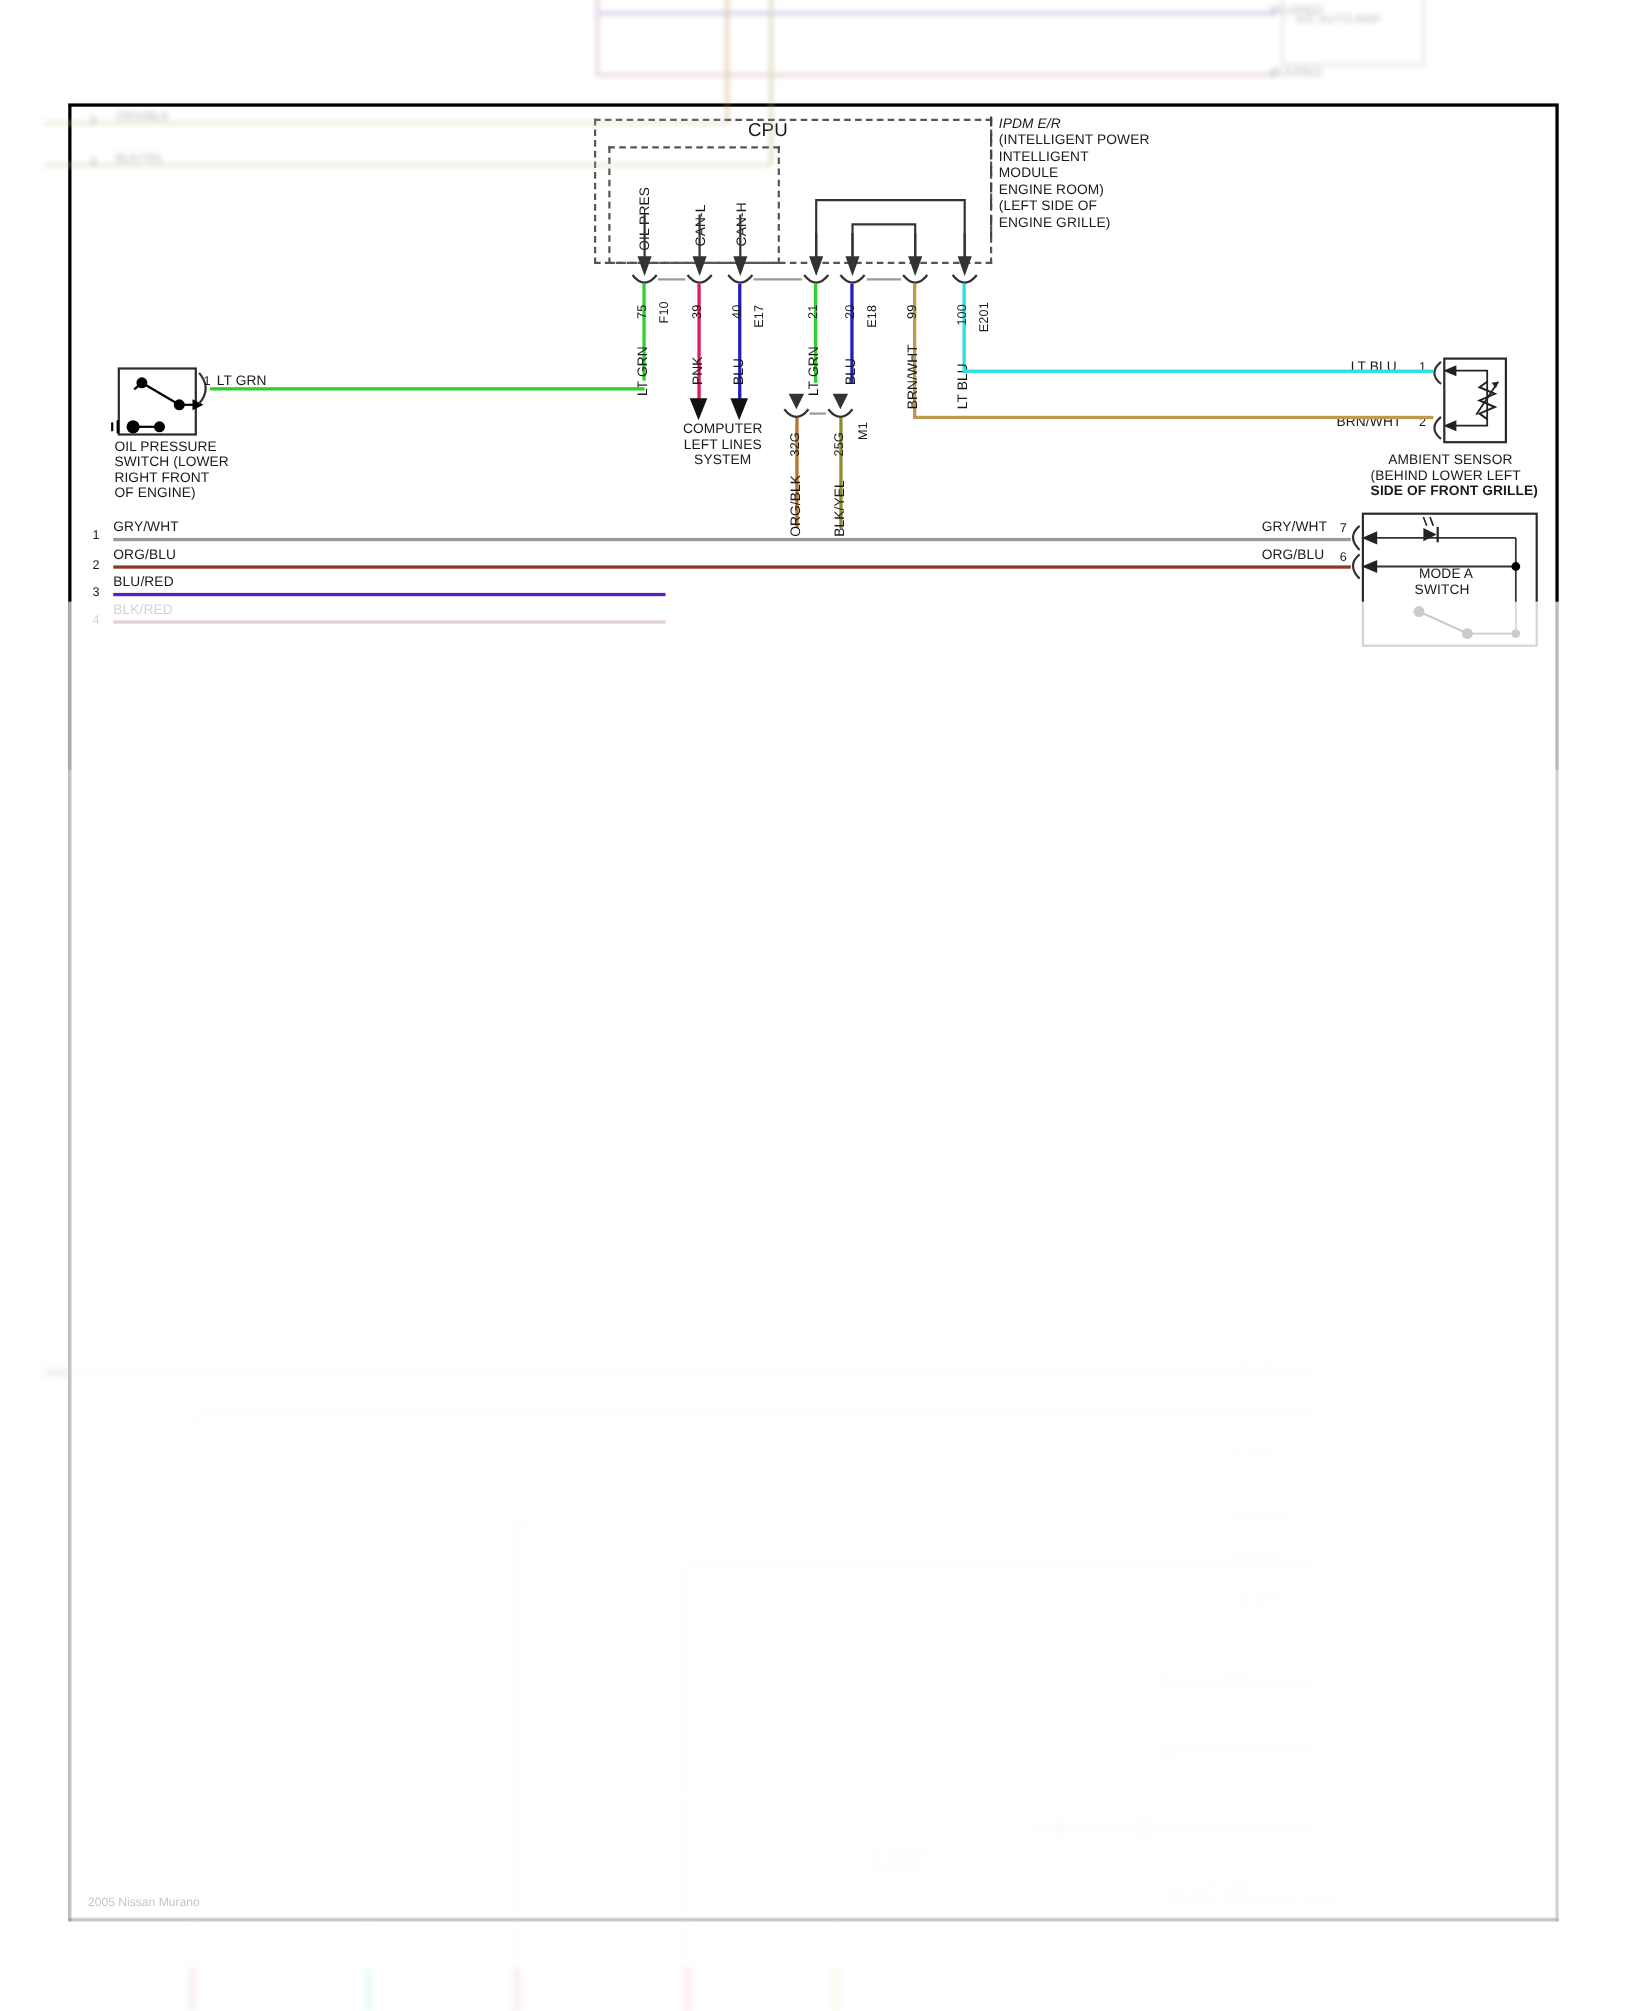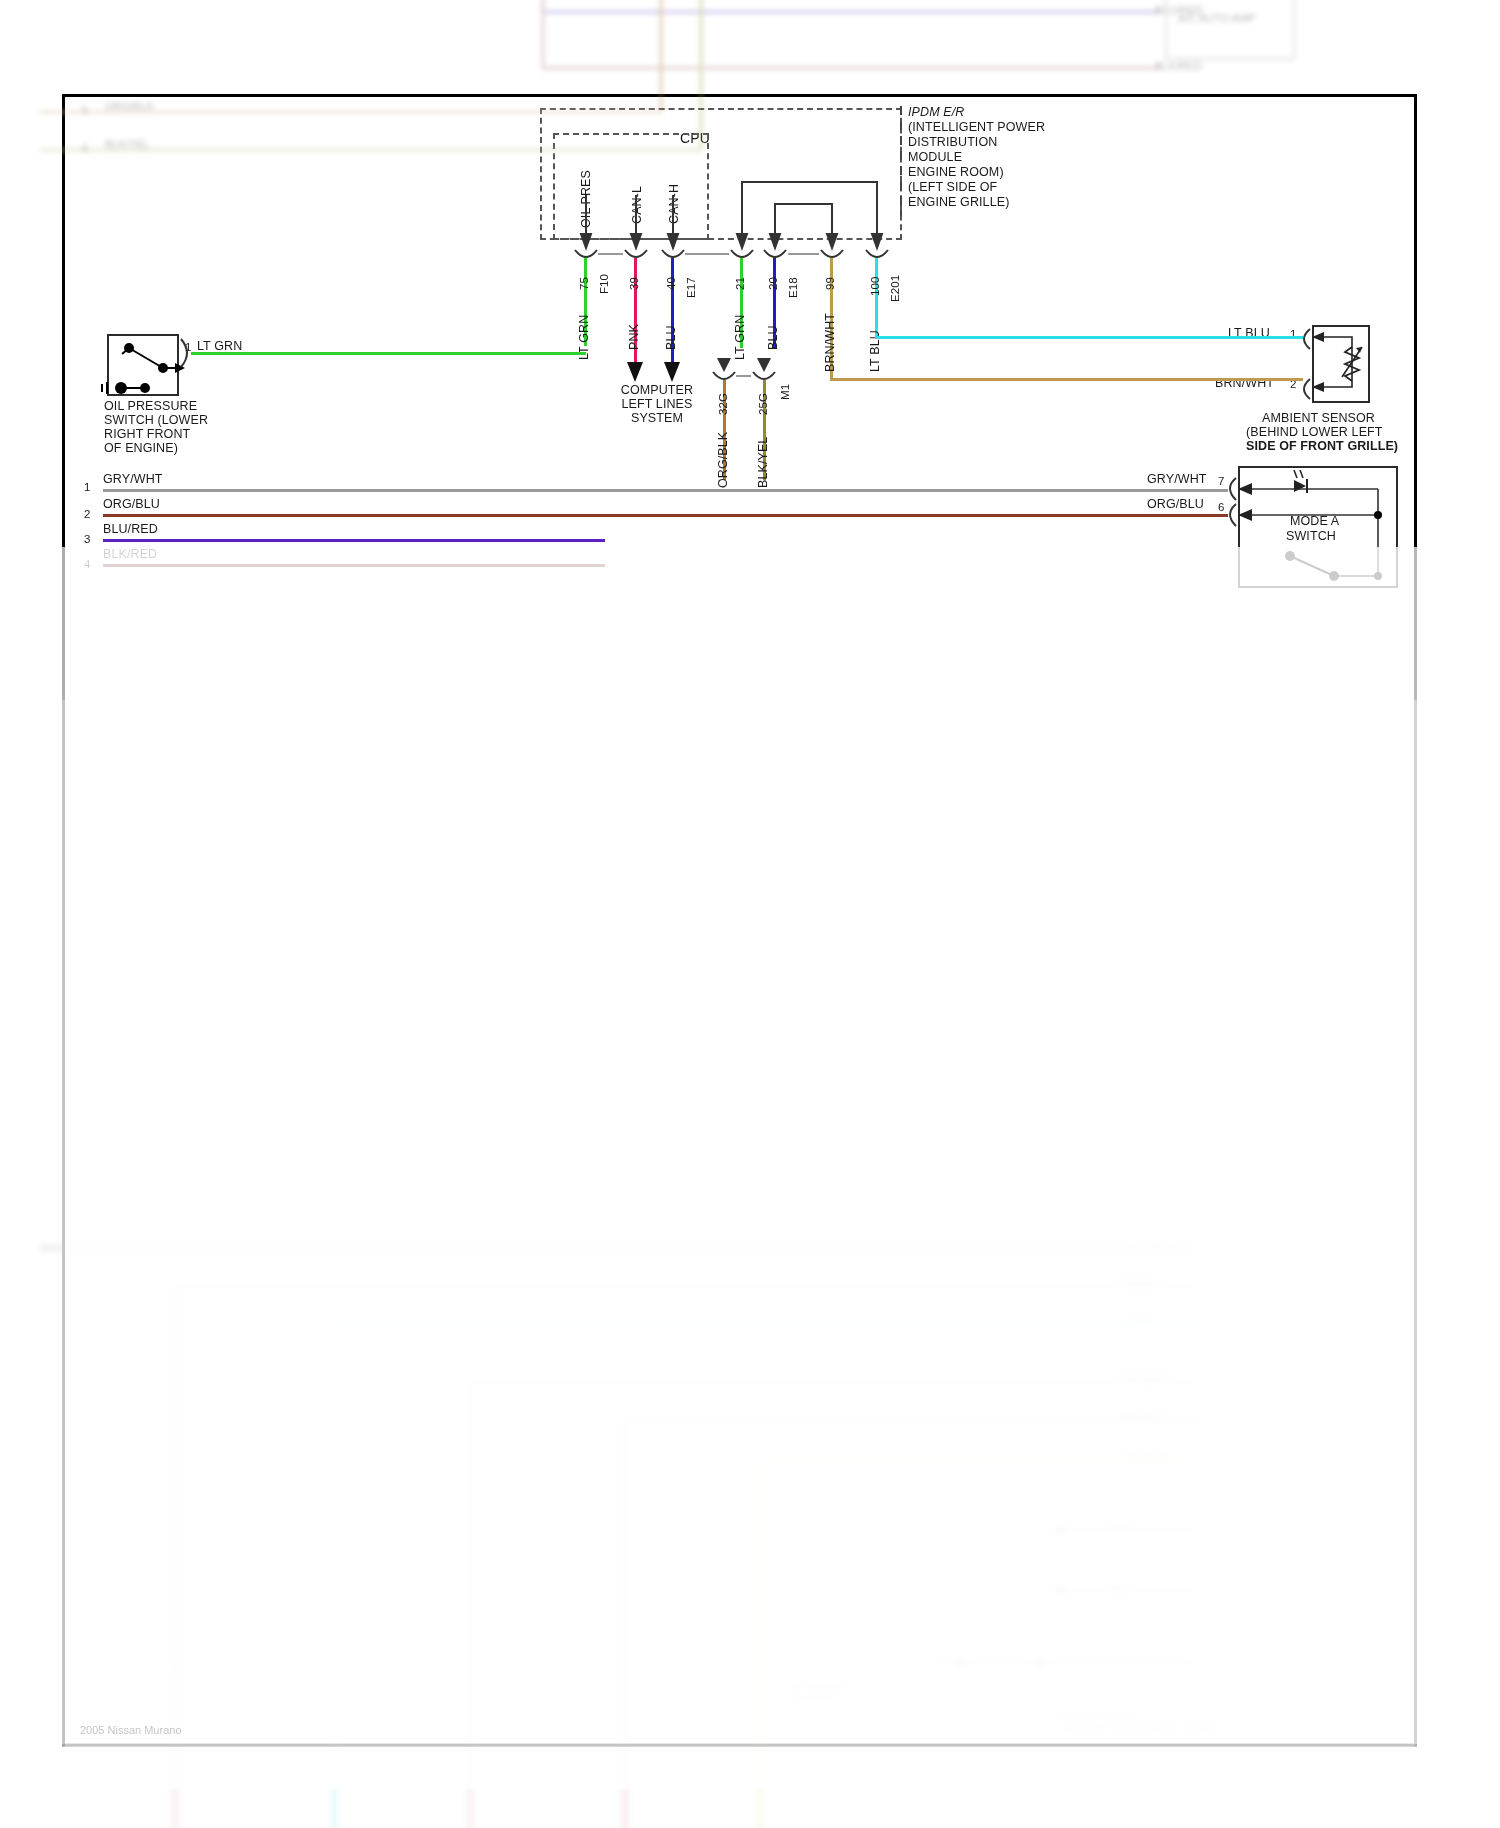--- a/index.html
+++ b/index.html
@@ -38,34 +38,34 @@
 </style>
 </head>
 <body>
 
 <div id="page">
 
   <div id="frame"></div>
 
   <div class="dash" style="left:540px;top:108px;width:362px;height:132px;"></div>
 
-  <div class="t" style="left:680px;top:132px;font-size:14px;">CPU</div>
+  <div class="t" style="left:680px;top:112px;font-size:17px;">CPU</div>
 
   <div class="dash" style="left:553px;top:133px;width:156px;height:107px;"></div>
 
   <div class="t vert" style="left:580px;top:228px;">OIL PRES</div>
   <div class="t vert" style="left:631px;top:224px;">CAN-L</div>
   <div class="t vert" style="left:668px;top:224px;">CAN-H</div>
 
   <svg style="left:895px;top:104px;" width="20" height="115">
     <path d="M6 2 L6 112" stroke="#444" stroke-width="2" fill="none" stroke-dasharray="9,6"></path>
   </svg>
   <div class="t" style="left:908px;top:106px;font-style:italic;">IPDM E/R</div>
   <div class="t" style="left:908px;top:121px;">(INTELLIGENT POWER</div>
-  <div class="t" style="left:908px;top:136px;">DISTRIBUTION</div>
+  <div class="t" style="left:908px;top:136px;">INTELLIGENT</div>
   <div class="t" style="left:908px;top:151px;">MODULE</div>
   <div class="t" style="left:908px;top:166px;">ENGINE ROOM)</div>
   <div class="t" style="left:908px;top:181px;">(LEFT SIDE OF</div>
   <div class="t" style="left:908px;top:196px;">ENGINE GRILLE)</div>
 
   <svg style="left:0;top:0;" width="1500" height="300">
     <path d="M742 240 L742 182 L877 182 L877 240" stroke="#333" stroke-width="2" fill="none"></path>
     <path d="M775 240 L775 204 L832 204 L832 240" stroke="#333" stroke-width="2" fill="none"></path>
   </svg>
 

